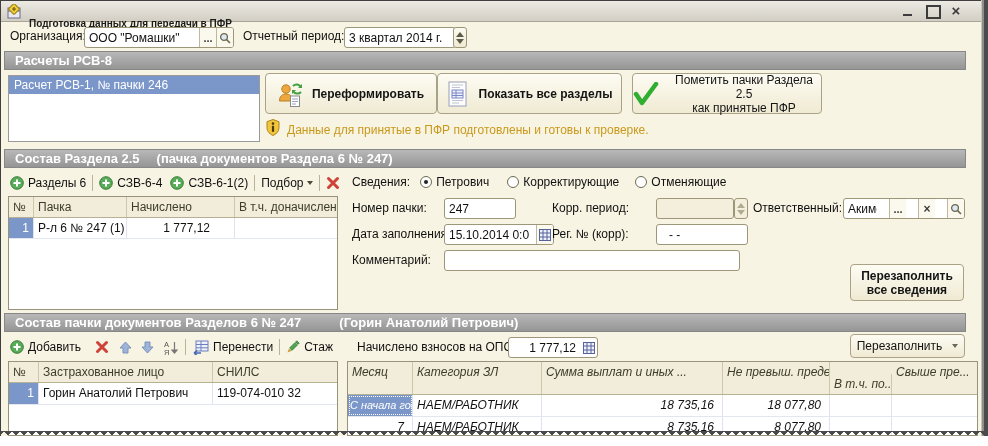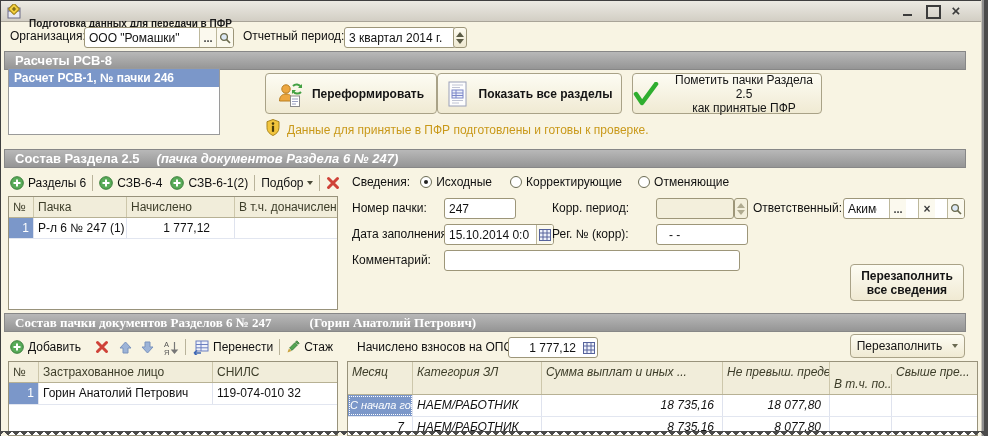--- a/index.html
+++ b/index.html
@@ -122,21 +122,21 @@
   </div>
   <div class="spinner" style="left:453px; top:27px;">
     <span class="tri-up"></span>
     <span class="tri-down"></span>
   </div>
 
   <div class="sect-hdr" style="top:51px;">
     <span>Расчеты РСВ-8</span>
   </div>
 
-  <div class="listbox" style="left:8px; top:68px; width:212px; height:67px;font-weight:bold;">
+  <div class="listbox" style="left:8px; top:75px; width:252px; height:67px;">
     <div class="list-item-sel">Расчет РСВ-1, № пачки 246</div>
   </div>
 
   <div class="btn" style="left:265px; top:73px; width:172px; height:41px; gap:8px;">
     <svg width="26" height="26" viewBox="0 0 26 26">
       <path d="M15 5a5 5 0 0 1 8 1" fill="none" stroke="#43a143" stroke-width="2"></path>
       <path d="M24 3v4h-4z" fill="#43a143"></path>
       <path d="M23 11a5 5 0 0 1-8-1" fill="none" stroke="#43a143" stroke-width="2"></path>
       <path d="M14 13V9h4z" fill="#43a143"></path>
       <circle cx="8" cy="8" r="4.2" fill="#eda73f" stroke="#b87f23"></circle>
@@ -170,21 +170,21 @@
 
   <svg class="abs" style="left:266px; top:119px;" width="14" height="17" viewBox="0 0 14 17">
     <path d="M7 0.5l6 2.2v6c0 4.2-3.2 6.5-6 7.8-2.8-1.3-6-3.6-6-7.8v-6z" fill="#f2c53d" stroke="#a8851f"></path>
     <circle cx="7" cy="4.6" r="1.3" fill="#4a3c09"></circle>
     <rect x="5.9" y="6.8" width="2.2" height="6" fill="#4a3c09"></rect>
   </svg>
   <span class="lbl info-text" style="left:287px; top:123px;">Данные для принятые в ПФР подготовлены и готовы к проверке.</span>
 
   <div class="sect-hdr" style="top:149px;">
     <span>Состав Раздела 2.5</span>
-    <span class="sect-sub" style="margin-left:17px;font-style:italic;">(пачка документов Раздела 6 № 247)</span>
+    <span class="sect-sub" style="margin-left:17px;">(пачка документов Раздела 6 № 247)</span>
   </div>
 
   <div class="toolbar" style="left:10px; top:172px;">
     <span class="tb-item">
       <svg width="14" height="14" viewBox="0 0 14 14">
           <circle cx="7" cy="7" r="6.3" fill="#58ab58" stroke="#3a7e3a"></circle>
           <path d="M7 3.5v7M3.5 7h7" stroke="#fff" stroke-width="2"></path>
         </svg>
       <span>Разделы 6</span>
     </span>
@@ -226,21 +226,21 @@
       <span class="c num sel" style="width:25px;">1</span>
       <span class="c" style="width:93px;">Р-л 6 № 247 (1)</span>
       <span class="c num" style="width:108px; padding-right:24px;">1 777,12</span>
       <span class="c" style="flex:1; border-right:none;"></span>
     </div>
   </div>
 
   <div class="radio-row" style="left:352px; top:175px; gap:0;">
     <span class="lbl" style="position:static; margin-right:10px;">Сведения:</span>
     <span class="radio on"></span>
-    <span style="margin-right:18px;">Исходные</span>
+    <span style="margin-right:18px;">Петрович</span>
     <span class="radio"></span>
     <span style="margin-right:16px;">Корректирующие</span>
     <span class="radio"></span>
     <span>Отменяющие</span>
   </div>
 
   <span class="lbl" style="left:352px; top:201px;">Номер пачки:</span>
   <div class="inp" style="left:444px; top:198px; width:72px;">
     <span class="val">247</span>
   </div>
@@ -285,21 +285,21 @@
     <span class="val"></span>
   </div>
 
   <div class="btn" style="left:850px; top:264px; width:114px; height:37px;">
     <span class="two-line">
       <span>Перезаполнить</span><br>
       <span>все сведения</span>
     </span>
   </div>
 
-  <div class="sect-hdr" style="top:313px;font-family:Liberation Serif, serif;">
+  <div class="sect-hdr" style="top:313px;">
     <span>Состав пачки документов Разделов 6 № 247</span>
     <span class="sect-sub" style="margin-left:38px;">(Горин Анатолий Петрович)</span>
   </div>
 
   <div class="toolbar" style="left:10px; top:336px;">
     <span class="tb-item">
       <svg width="14" height="14" viewBox="0 0 14 14">
           <circle cx="7" cy="7" r="6.3" fill="#58ab58" stroke="#3a7e3a"></circle>
           <path d="M7 3.5v7M3.5 7h7" stroke="#fff" stroke-width="2"></path>
         </svg>

